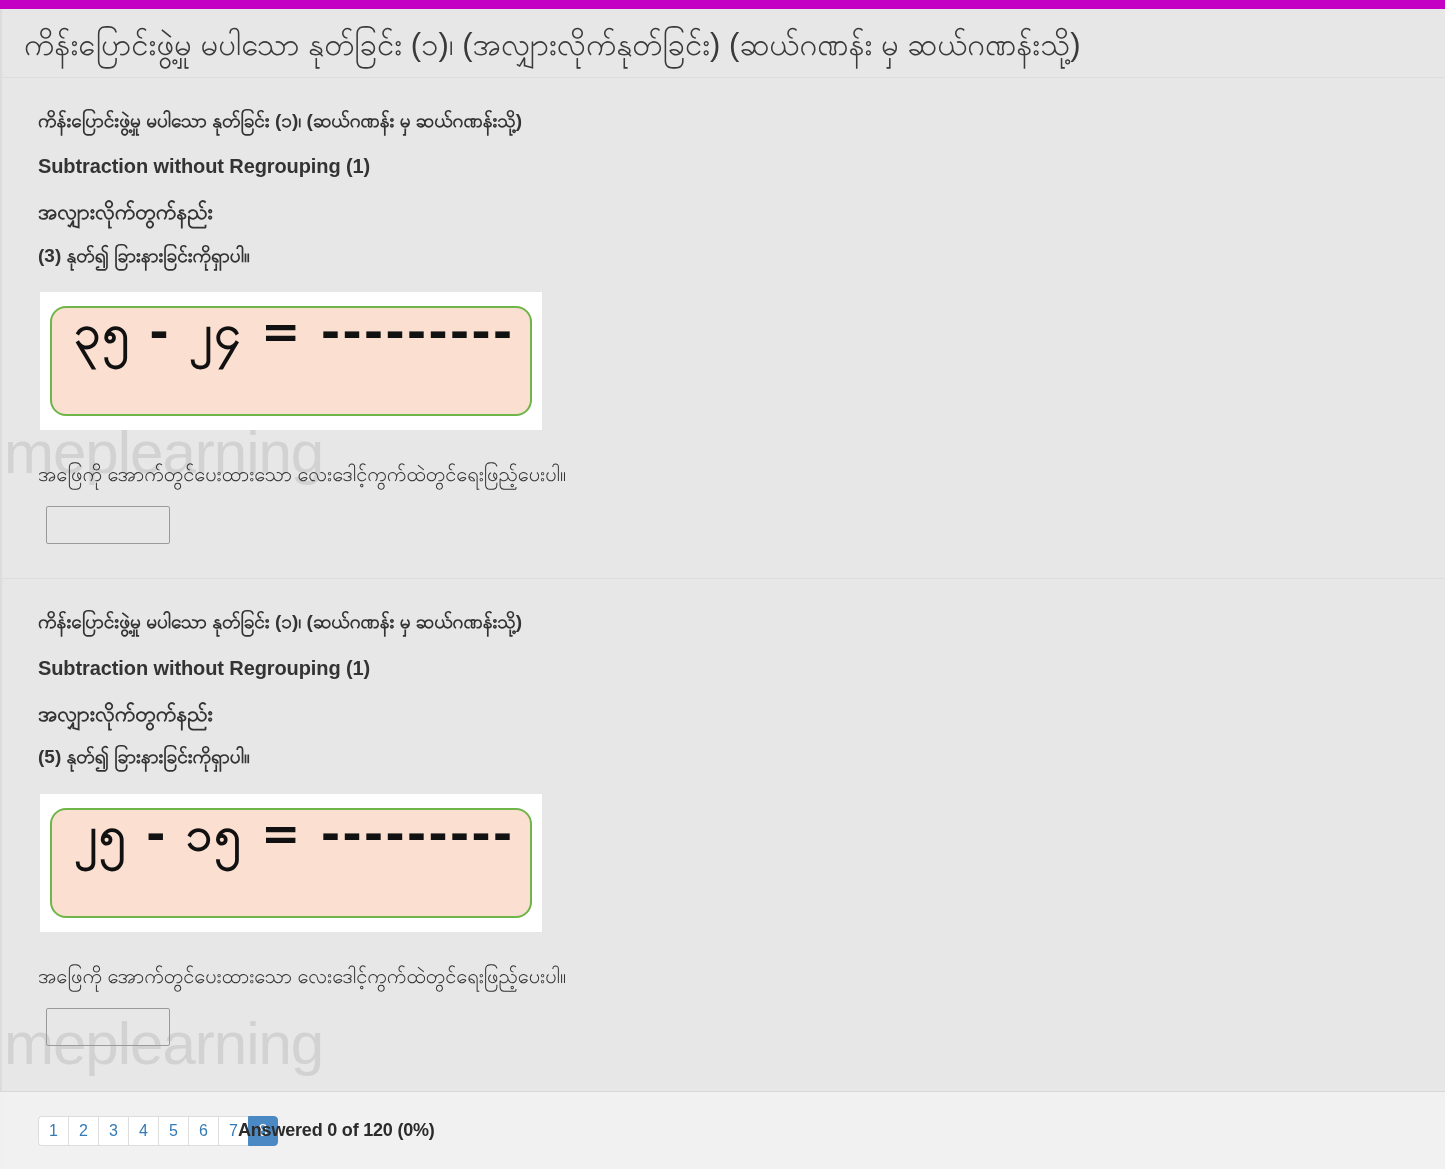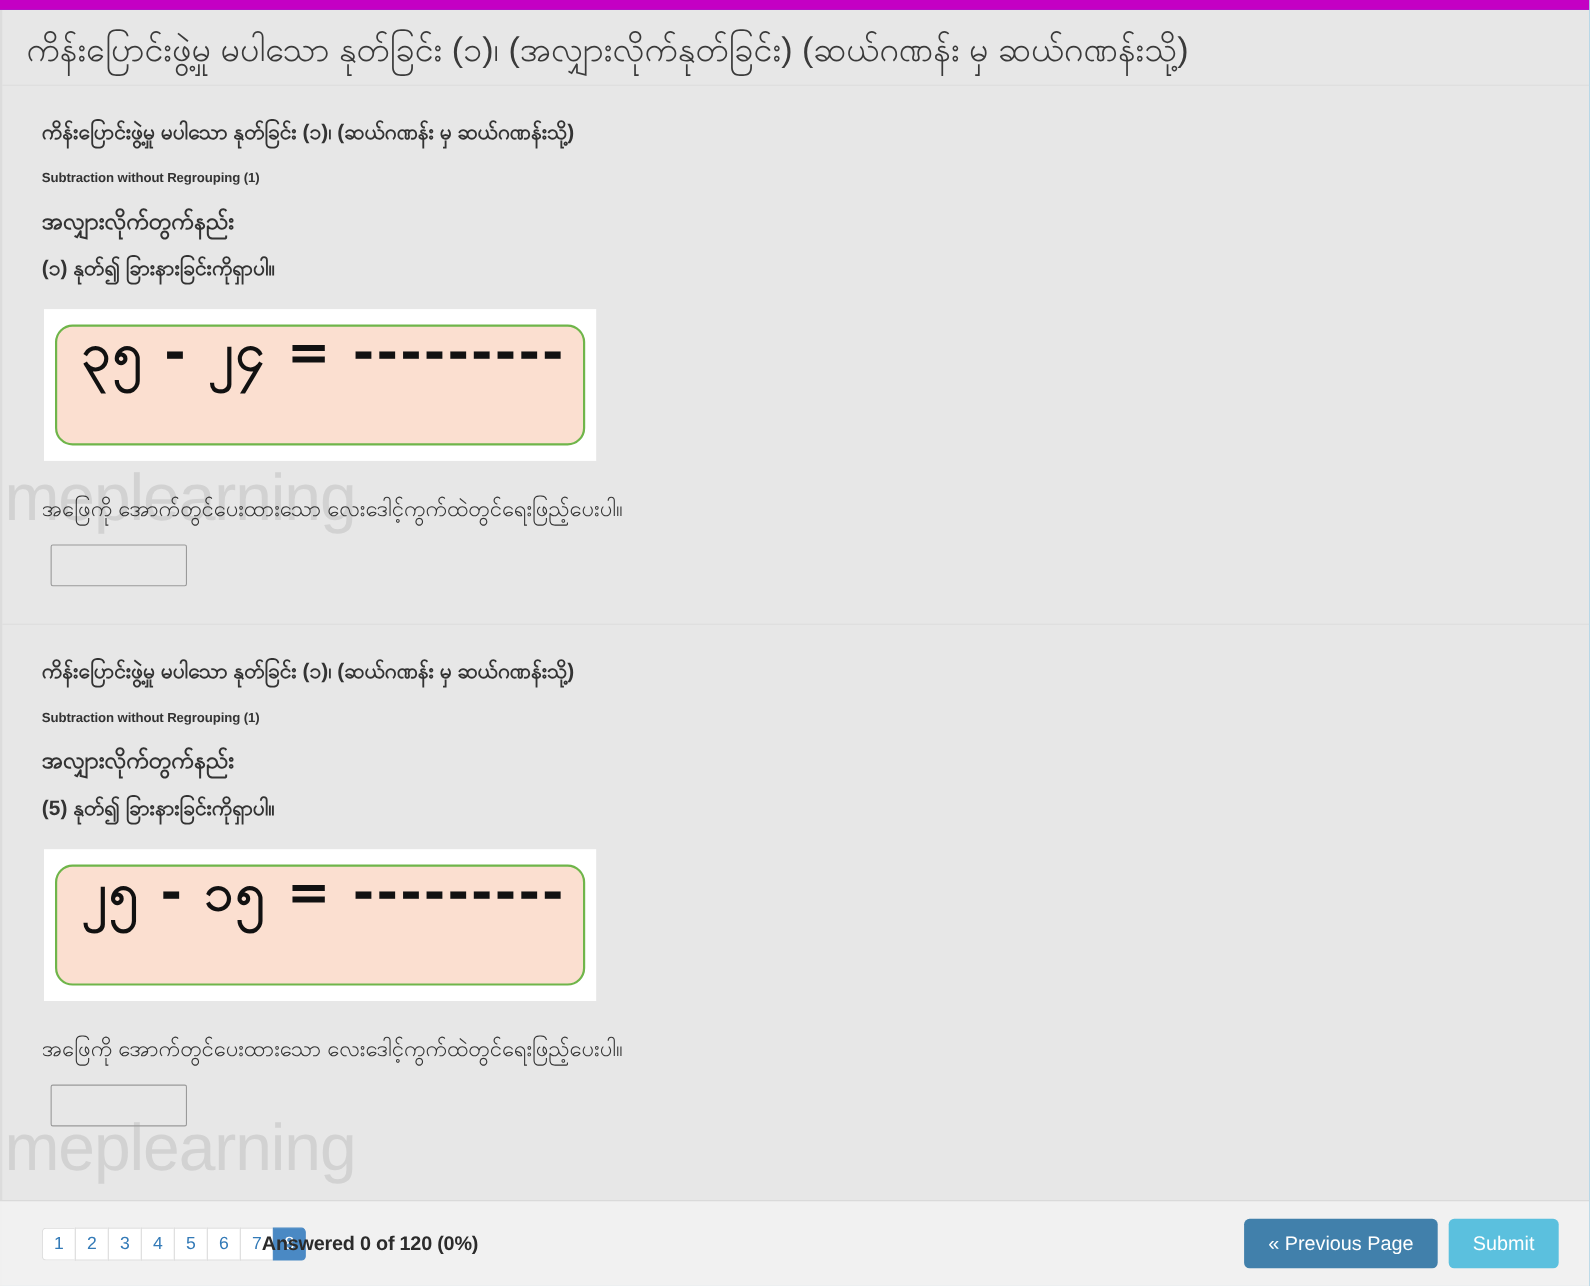--- a/index.html
+++ b/index.html
@@ -8,21 +8,21 @@
     margin: 0; padding: 0;
     width: 1445px; height: 1169px;
     overflow: hidden;
     background: #e7e7e7;
     font-family: "Liberation Sans", "DejaVu Sans", sans-serif;
   }
   #root {
     position: relative;
     width: 1445px;
     height: 1169px;
-    background: #0ea5e9;
+    background: #ffffff;
     overflow: hidden;
   }
   
   .accent-bar {
     position: absolute;
     top: 0; left: 0;
     width: 1445px;
     height: 9px;
     background: #c400c4;
     z-index: 40;
@@ -82,21 +82,21 @@
     margin: 0 0 0 0;
     color: #333333;
     font-weight: bold;
   }
   .q-my-title {
     font-size: 19px;
     line-height: 1.35;
     padding-bottom: 20px;
   }
   .q-en-title {
-    font-size: 12px;
+    font-size: 20px;
     line-height: 1.35;
     padding-bottom: 18px;
     letter-spacing: -0.1px;
   }
   .q-method {
     font-size: 21px;
     line-height: 1.35;
     padding-bottom: 16px;
   }
   .q-instruction {
@@ -239,21 +239,21 @@
 
     <div class="quiz-body">
 
       <div class="watermark wm1">meplearning</div>
       <div class="watermark wm2">meplearning</div>
 
       <div class="question">
         <div class="q-line q-my-title">ကိန်းပြောင်းဖွဲ့မှု မပါသော နုတ်ခြင်း (၁)၊ (ဆယ်ဂဏန်း မှ ဆယ်ဂဏန်းသို့)</div>
         <div class="q-line q-en-title">Subtraction without Regrouping (1)</div>
         <div class="q-line q-method">အလျှားလိုက်တွက်နည်း</div>
-        <div class="q-line q-instruction">(၁) နုတ်၍ ခြားနားခြင်းကိုရှာပါ။</div>
+        <div class="q-line q-instruction">(3) နုတ်၍ ခြားနားခြင်းကိုရှာပါ။</div>
 
         <div class="problem-image">
           <div class="problem-box">
             <span class="problem-expr">၃၅ - ၂၄ = ---------</span>
           </div>
         </div>
 
         <div class="answer-prompt">အဖြေကို အောက်တွင်ပေးထားသော လေးဒေါင့်ကွက်ထဲတွင်ရေးဖြည့်ပေးပါ။</div>
         <input class="answer-input" type="text" value="" style="">
       </div>
@@ -282,19 +282,15 @@
         <button class="page-btn">1</button>
         <button class="page-btn">2</button>
         <button class="page-btn">3</button>
         <button class="page-btn">4</button>
         <button class="page-btn">5</button>
         <button class="page-btn">6</button>
         <button class="page-btn">7</button>
         <button class="page-btn active">8</button>
       </div>
     <div class="progress-status">Answered 0 of 120 (0%)</div>
-    <div class="bottom-actions">
-      <button class="btn btn-prev" style="background: rgb(65, 128, 171);">« Previous Page</button>
-      <button class="btn btn-submit" style="background: rgb(91, 192, 222);">Submit</button>
-    </div>
   </div>
 
 </div>
 
 </body></html>

